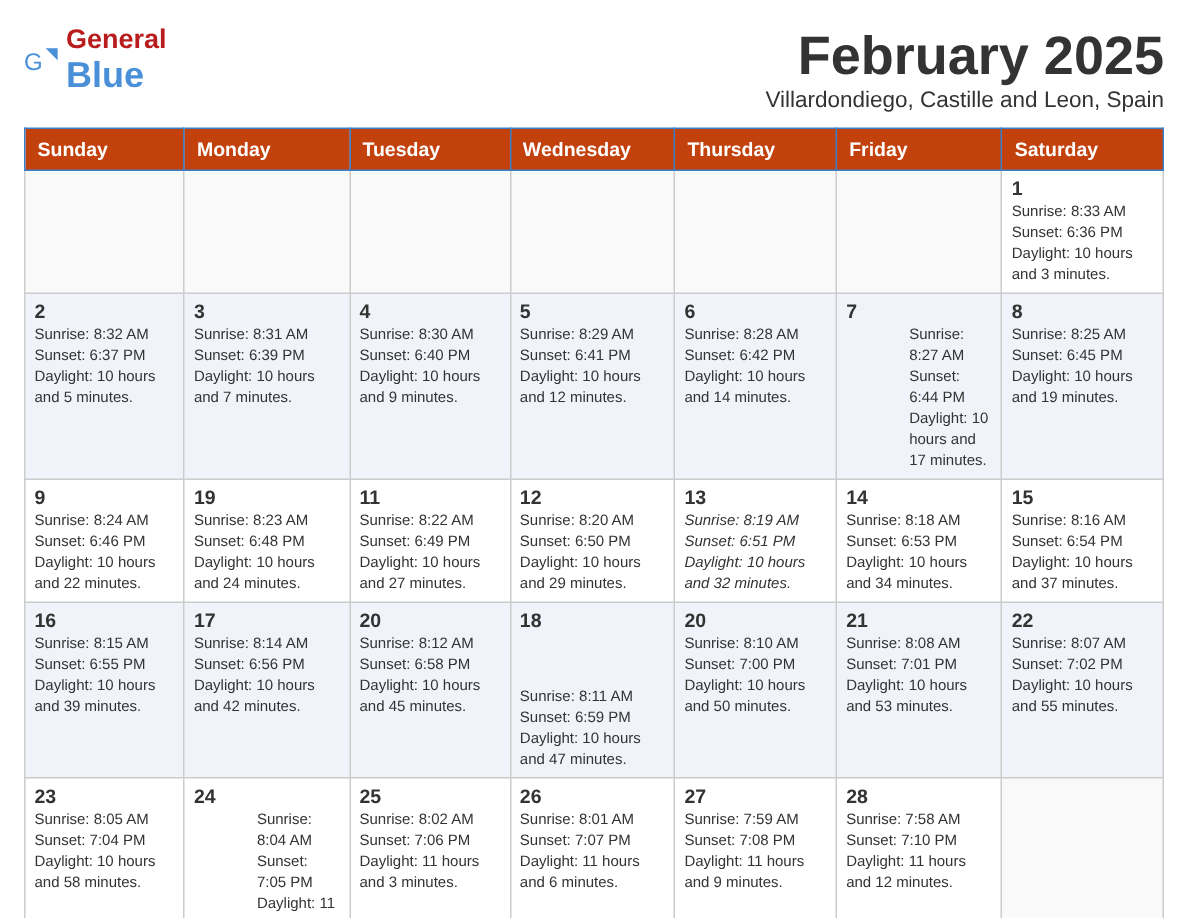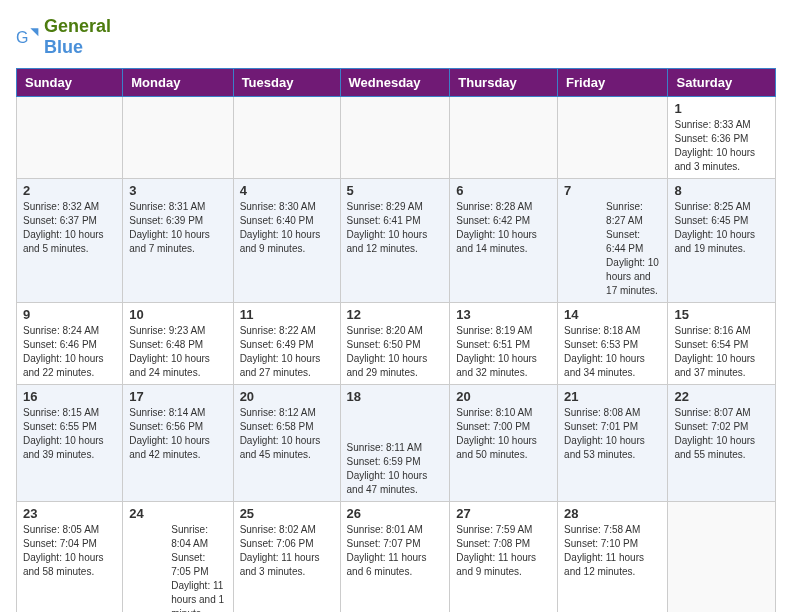--- a/index.html
+++ b/index.html
@@ -17,24 +17,24 @@
       margin-bottom: 10px;
     }
     .logo {
       display: flex;
       align-items: center;
       gap: 4px;
     }
     .logo-text-general {
       font-size: 18px;
       font-weight: bold;
-      color: #4d7c0f;
+      color: #b91c1c;
     }
     .logo-text-blue {
-      font-size: 18px;
+      font-size: 24px;
       font-weight: bold;
       color: #4a90d9;
     }
     .logo-icon {
       width: 24px;
       height: 24px;
     }
     .title-section {
       text-align: right;
     }
@@ -46,21 +46,21 @@
     .subtitle {
       font-size: 15px;
       color: #333;
     }
     .calendar {
       width: 100%;
       border-collapse: collapse;
       border: 1px solid #ccc;
     }
     .calendar th {
-      background-color: #701a75;
+      background-color: #c2410c;
       color: white;
       text-align: left;
       padding: 6px 8px;
       font-size: 13px;
       border: 1px solid #3a80c9;
     }
     .calendar td {
       vertical-align: top;
       border: 1px solid #ccc;
       padding: 4px 6px;
@@ -95,20 +95,24 @@
   <div class="logo">
     <svg class="logo-icon" viewBox="0 0 30 30" xmlns="http://www.w3.org/2000/svg">
       <text y="22" font-size="20" fill="#4a90d9">G</text>
       <polygon points="18,4 28,4 28,14" fill="#4a90d9"></polygon>
     </svg>
     <div>
       <span class="logo-text-general">General</span><br>
       <span class="logo-text-blue">Blue</span>
     </div>
   </div>
+  <div class="title-section">
+    <div class="month-title">February 2025</div>
+    <div class="subtitle">Villardondiego, Castille and Leon, Spain</div>
+  </div>
 </div>
 
 <table class="calendar">
   <thead>
     <tr>
     <th>Sunday</th>
         <th>Monday</th>
         <th>Tuesday</th>
         <th>Wednesday</th>
         <th>Thursday</th>
@@ -176,40 +180,40 @@
         </td>
       </tr>
       <tr>
         <td>
           <span class="day-number">9</span>
           <div class="day-detail" style="white-space: pre-line;">Sunrise: 8:24 AM
 Sunset: 6:46 PM
 Daylight: 10 hours and 22 minutes.</div>
         </td>
         <td>
-          <span class="day-number">10</span>
-          <div class="day-detail" style="white-space: pre-line;">Sunrise: 9:23 AM
+          <span class="day-number">19</span>
+          <div class="day-detail" style="white-space: pre-line;">Sunrise: 8:23 AM
 Sunset: 6:48 PM
 Daylight: 10 hours and 24 minutes.</div>
         </td>
         <td>
           <span class="day-number">11</span>
           <div class="day-detail" style="white-space: pre-line;">Sunrise: 8:22 AM
 Sunset: 6:49 PM
 Daylight: 10 hours and 27 minutes.</div>
         </td>
         <td>
           <span class="day-number">12</span>
           <div class="day-detail" style="white-space: pre-line;">Sunrise: 8:20 AM
 Sunset: 6:50 PM
 Daylight: 10 hours and 29 minutes.</div>
         </td>
         <td>
           <span class="day-number">13</span>
-          <div class="day-detail" style="white-space: pre-line;">Sunrise: 8:19 AM
+          <div class="day-detail" style="white-space: pre-line; font-style: italic;">Sunrise: 8:19 AM
 Sunset: 6:51 PM
 Daylight: 10 hours and 32 minutes.</div>
         </td>
         <td>
           <span class="day-number">14</span>
           <div class="day-detail" style="white-space: pre-line;">Sunrise: 8:18 AM
 Sunset: 6:53 PM
 Daylight: 10 hours and 34 minutes.</div>
         </td>
         <td>

